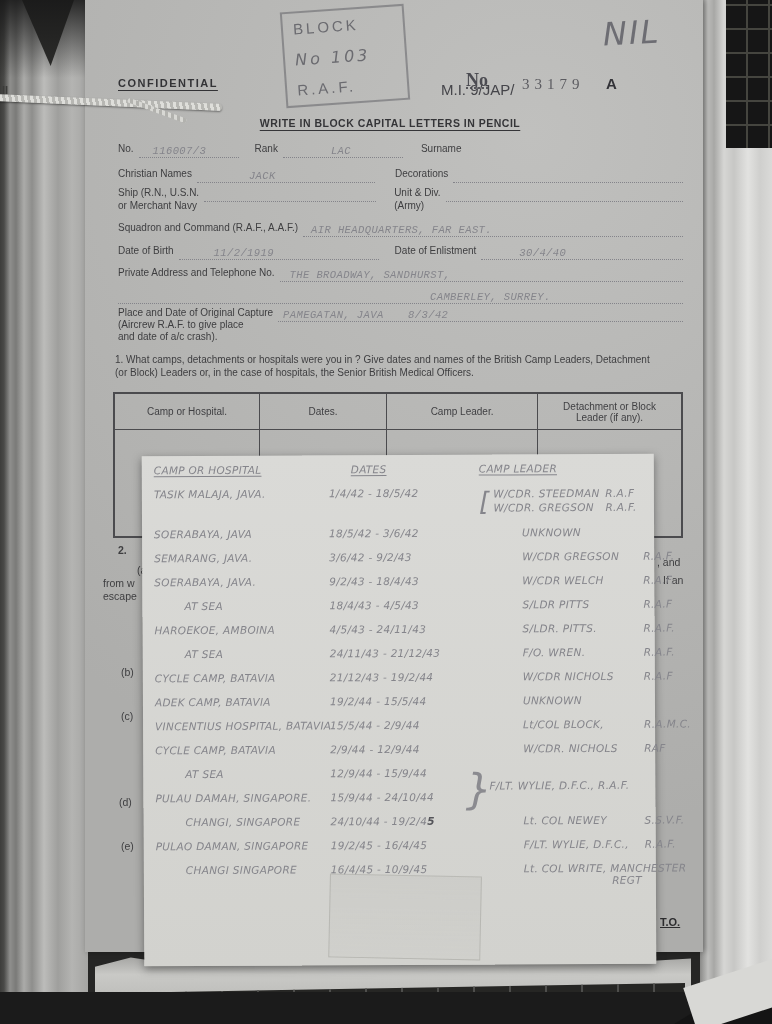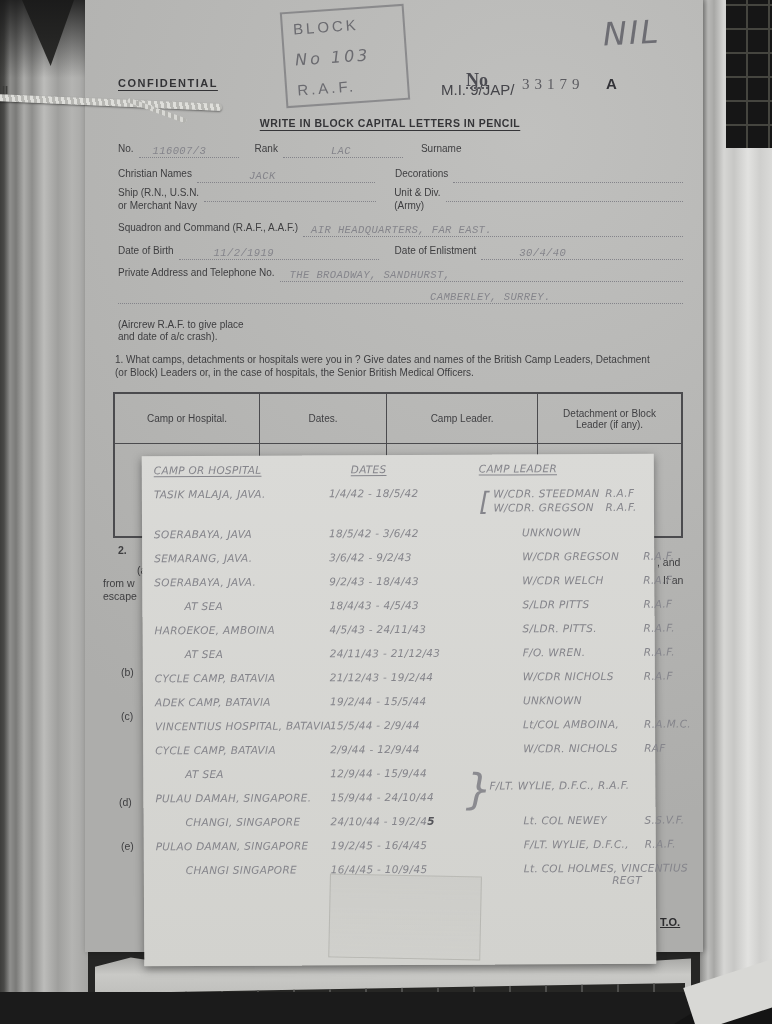--- a/index.html
+++ b/index.html
@@ -78,21 +78,21 @@
     letter-spacing:.4px;color:#85858b;}
   .subnote{left:33px;font-size:10px;color:#3e3e40;}
 
   .q1{left:30px;width:580px;font-size:10px;white-space:nowrap;color:#3e3e40;}
 
   .ptable{left:28px;top:392px;width:570px;height:146px;border:2px solid #4b4b4e;
     display:flex;box-sizing:border-box;}
   .pcol{position:static !important;height:100%;border-right:1.5px solid #4b4b4e;
     box-sizing:border-box;}
   .pcol:last-child{border-right:none;}
-  .phead{position:static !important;height:50px;border-bottom:1.5px solid #4b4b4e;
+  .phead{position:static !important;height:36px;border-bottom:1.5px solid #4b4b4e;
     display:flex;align-items:center;justify-content:center;text-align:center;
     font-size:10px;padding:0 16px;box-sizing:border-box;color:#3f3f42;}
 
   .frag{font-size:10.5px;color:#3e3e40;white-space:nowrap;}
   .pto{left:575px;top:916px;font-size:11px;font-weight:bold;color:#2c2c2e;text-decoration:underline;}
 
   
   .worksheet{left:143px;top:455px;width:512px;height:510px;z-index:5;
     background:linear-gradient(180deg,#dadad7,#d2d2ce);transform:rotate(-.3deg);
     box-shadow:0 3px 9px rgba(30,30,30,.5);padding:8px 0 0 12px;box-sizing:border-box;
@@ -212,20 +212,27 @@
         <span class="hw" style="left:10px">THE BROADWAY, SANDHURST,</span>
         </span>
     </div>
 
     <div class="frow" style="top:288px">
       <span class="fill grow">
         <span class="hw" style="left:312px">CAMBERLEY, SURREY.</span>
         </span>
     </div>
 
+    <div class="frow" style="top:306px">
+      <span class="lbl">Place and Date of Original Capture</span>
+      <span class="fill grow">
+        <span class="hw" style="left:5px">PAMEGATAN, JAVA</span>
+        <span class="hw" style="left:130px">8/3/42</span>
+        </span>
+    </div>
     <div class="subnote" style="top:319px">(Aircrew R.A.F. to give place</div>
     <div class="subnote" style="top:331px">and date of a/c crash).</div>
 
     <div class="q1" style="top:354px">1.   What camps, detachments or hospitals were you in ?   Give dates and names of the British Camp Leaders,  Detachment</div>
     <div class="q1" style="top:367px">(or Block) Leaders or, in the case of hospitals, the Senior British Medical Officers.</div>
 
     <div class="ptable">
       <div class="pcol" style="width:146px">
         <div class="phead">Camp or Hospital.</div>
         </div>
@@ -325,21 +332,21 @@
         </div>
         <div class="ws-row">
           <span class="ws-camp">ADEK CAMP, BATAVIA</span>
           <span class="ws-dates">19/2/44 - 15/5/44</span>
           <span class="ws-leader">UNKNOWN</span>
           <span class="ws-unit"></span>
         </div>
         <div class="ws-row">
           <span class="ws-camp">VINCENTIUS HOSPITAL, BATAVIA</span>
           <span class="ws-dates">15/5/44 - 2/9/44</span>
-          <span class="ws-leader">Lt/COL AMBOINA,</span>
+          <span class="ws-leader">Lt/COL BLOCK,</span>
           <span class="ws-unit">R.A.M.C.</span>
         </div>
         <div class="ws-row">
           <span class="ws-camp">CYCLE CAMP, BATAVIA</span>
           <span class="ws-dates">2/9/44 - 12/9/44</span>
           <span class="ws-leader">W/CDR. NICHOLS</span>
           <span class="ws-unit">RAF</span>
         </div>
         <div class="ws-row indent">
           <span class="ws-camp">AT SEA</span>
@@ -359,21 +366,21 @@
         </div>
         <div class="ws-row">
           <span class="ws-camp">PULAO DAMAN, SINGAPORE</span>
           <span class="ws-dates">19/2/45 - 16/4/45</span>
           <span class="ws-leader">F/LT. WYLIE, D.F.C.,</span>
           <span class="ws-unit">R.A.F.</span>
         </div>
         <div class="ws-row indent">
           <span class="ws-camp">CHANGI SINGAPORE</span>
           <span class="ws-dates">16/4/45 - 10/9/45</span>
-          <span class="ws-leader">Lt. COL HOLMES, VINCENTIUS</span>
+          <span class="ws-leader">Lt. COL WRITE, MANCHESTER</span>
           <span class="ws-unit"></span>
           <span class="ws-cont">REGT</span>
         </div>
       </div>
     <div class="ghost-stamp"></div>
   </div>
 
   <div class="bottom-grid"></div>
   <div class="bottom-surface"></div>
   <div class="corner-wedge"></div>

